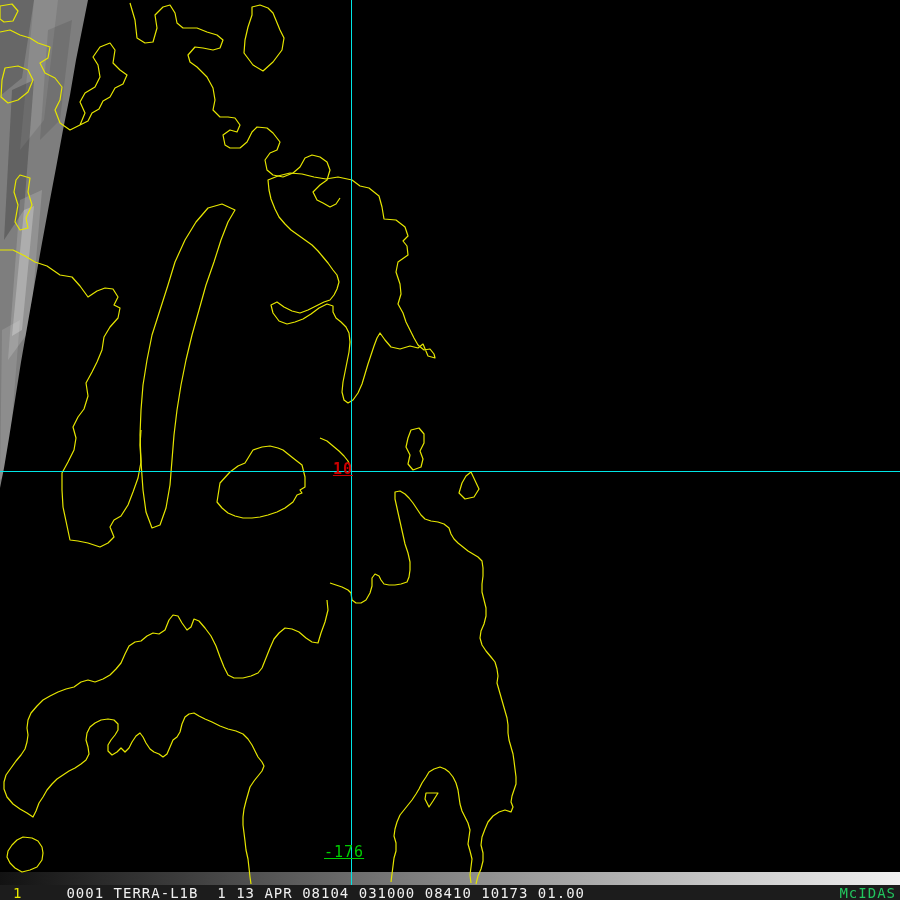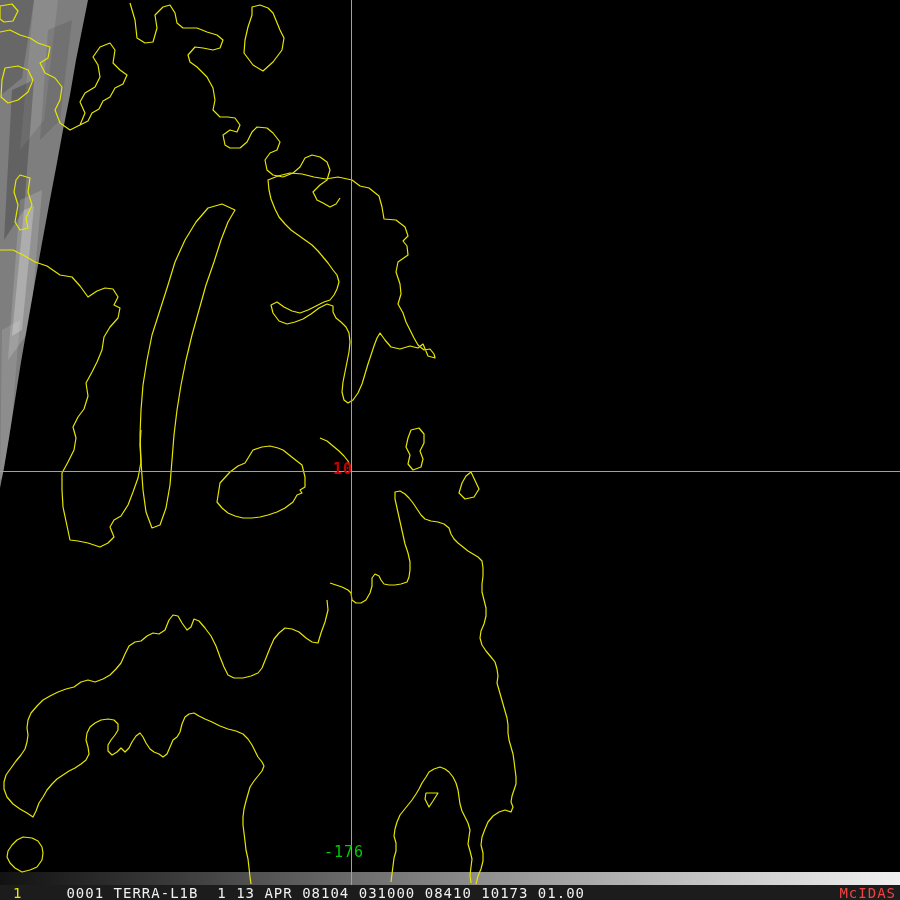--- a/index.html
+++ b/index.html
@@ -2,21 +2,21 @@
 <html><head>
 <meta charset="utf-8">
 <style>
   html,body{margin:0;padding:0;background:#000;}
   #screen{position:relative;width:900px;height:900px;overflow:hidden;
           font-family:"DejaVu Sans Mono","Liberation Mono",monospace;background:#000;}
   #colorbar{position:absolute;left:0;width:900px;z-index:1;}
   #map-canvas{position:absolute;left:0;top:0;z-index:2;}
   .xline{position:absolute;z-index:3;}
   .maplabel{position:absolute;z-index:4;font-size:15px;line-height:15px;
-            letter-spacing:1px;white-space:pre;}
+            letter-spacing:1px;white-space:pre;text-decoration:underline;}
   #lat-label{width:26px;text-align:right;font-weight:bold;}
   #status-bar{position:absolute;left:0;top:885px;width:900px;height:15px;z-index:5;
               display:flex;align-items:center;font-size:14px;letter-spacing:1px;
               white-space:pre;}
   #frame-number{margin-left:13px;}
   #dataset-info{margin-left:9px;flex:1 1 auto;overflow:hidden;}
   #mcidas-brand{margin-right:4px;}
 </style>
 </head>
 <body>
@@ -66,16 +66,16 @@
 
   <div class="xline" id="vline" style="left: 351px; top: 0px; width: 1px; height: 885px; background: rgb(0, 230, 230);"></div>
   <div class="xline" id="hline" style="left: 0px; top: 471px; width: 900px; height: 1px; background: rgb(0, 230, 230);"></div>
 
   <div class="maplabel" id="lat-label" style="left: 327px; top: 462px; color: rgb(204, 0, 0);">10</div>
   <div class="maplabel" id="lon-label" style="left: 324px; top: 845px; color: rgb(0, 204, 0);">-176</div>
 
   <div id="status-bar" style="top: 885px; height: 15px; background: rgb(28, 28, 28);">
     <span id="frame-number" style="color: rgb(232, 232, 0);">1</span>
     <span id="dataset-info" style="color: rgb(240, 240, 240); margin-left: 44px;">0001 TERRA-L1B  1 13 APR 08104 031000 08410 10173 01.00</span>
-    <span id="mcidas-brand" style="color: #ef4444;">McIDAS</span>
+    <span id="mcidas-brand" style="color: #22c55e;">McIDAS</span>
   </div>
 
 </div>
 
 </body></html>

